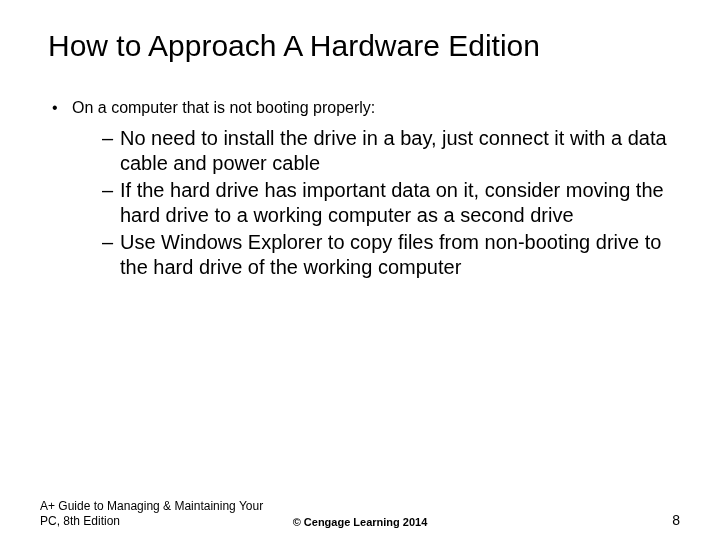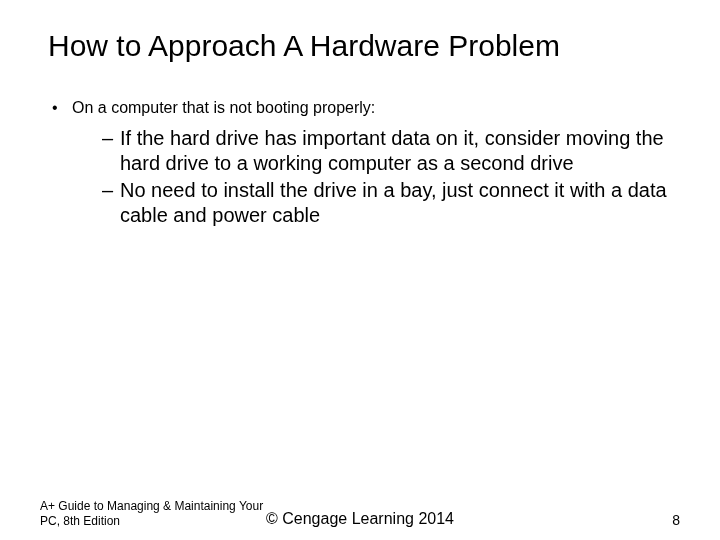--- a/index.html
+++ b/index.html
@@ -68,36 +68,38 @@
     }
     .footer-left {
       max-width: 240px;
       line-height: 1.2;
     }
     .footer-center {
       position: absolute;
       left: 50%;
       transform: translateX(-50%);
       bottom: 0;
-      font-size: 16px;
+      font-size: 11px;
+      font-weight: bold;
     }
     .footer-right {
       font-size: 14px;
     }
   </style>
 </head>
 <body>
 
-<h1 class="slide-title">How to Approach A Hardware Problem</h1>
+<h1 class="slide-title">How to Approach A Hardware Edition</h1>
 
 <div class="content">
   <div class="bullet-l1">On a computer that is not booting properly:</div>
   <div class="sublist">
+    <div class="bullet-l2">No need to install the drive in a bay, just connect it with a data cable and power cable</div>
     <div class="bullet-l2">If the hard drive has important data on it, consider moving the hard drive to a working computer as a second drive</div>
-    <div class="bullet-l2">No need to install the drive in a bay, just connect it with a data cable and power cable</div>
+    <div class="bullet-l2">Use Windows Explorer to copy files from non-booting drive to the hard drive of the working computer</div>
   </div>
 </div>
 
 <div class="footer">
   <div class="footer-left">A+ Guide to Managing &amp; Maintaining Your PC, 8th Edition</div>
   <div class="footer-center">© Cengage Learning  2014</div>
   <div class="footer-right">8</div>
 </div>
 
 </body></html>

